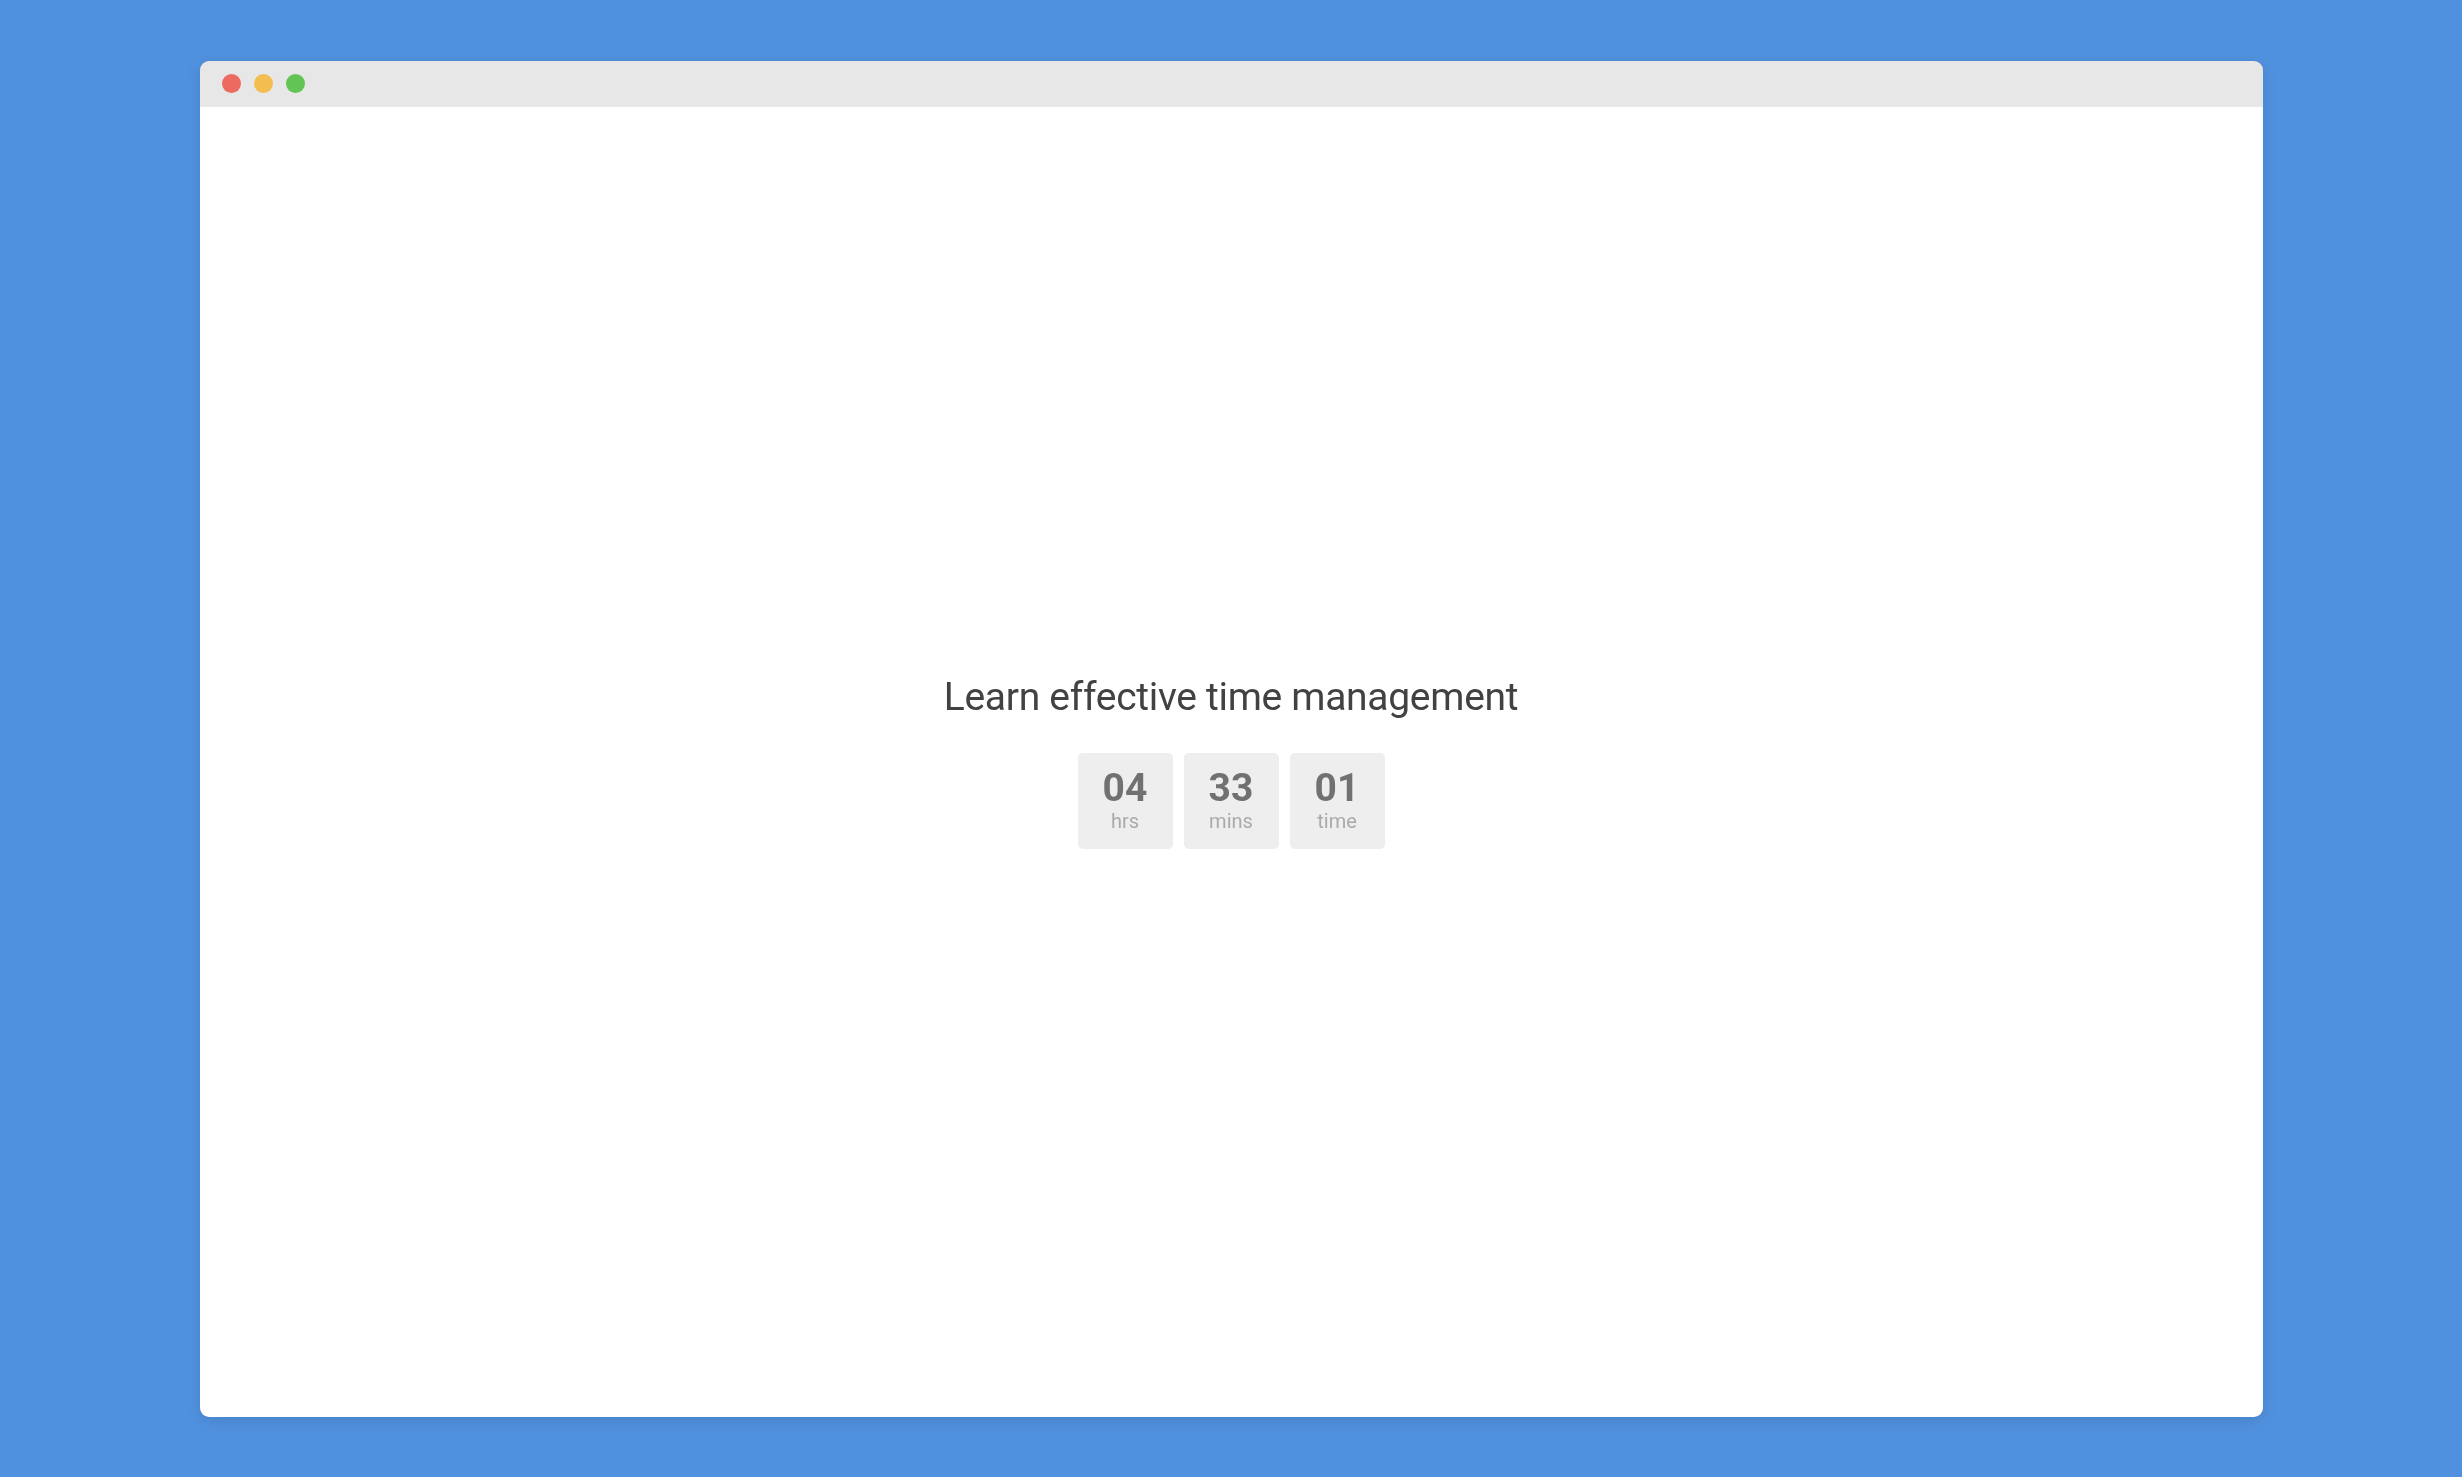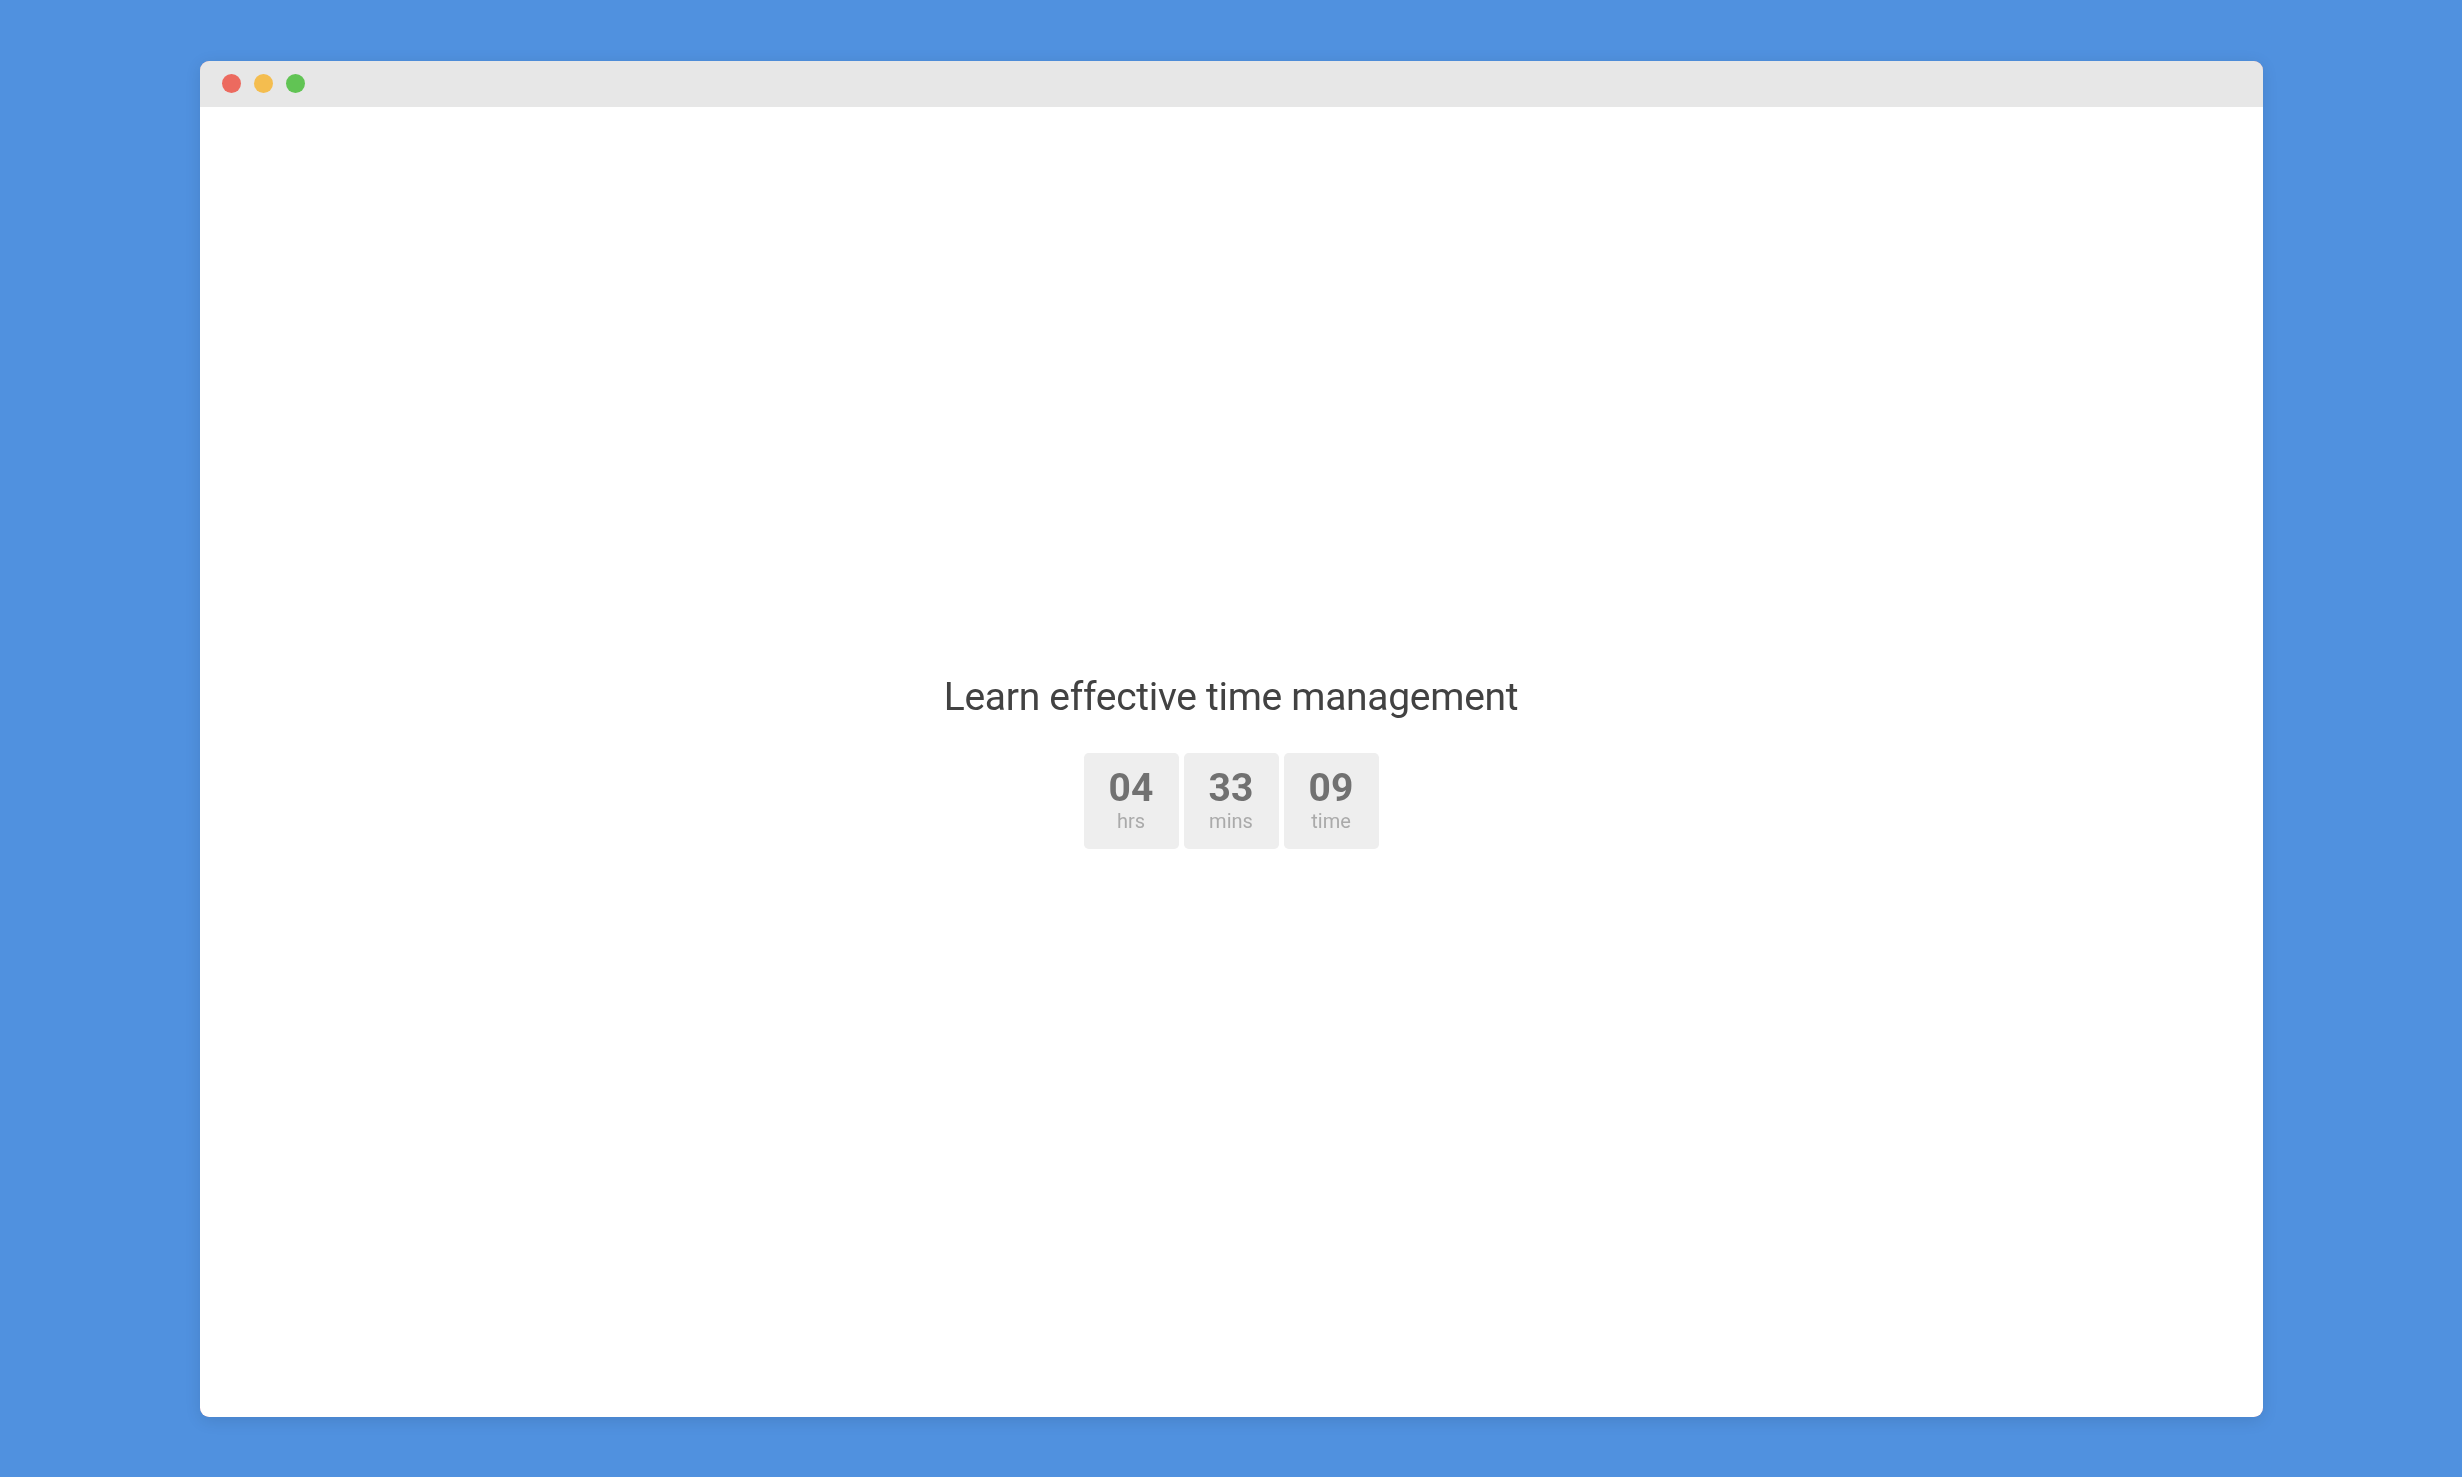--- a/index.html
+++ b/index.html
@@ -68,21 +68,21 @@
     .heading {
       font-size: 39px;
       font-weight: 400;
       color: #424242;
       margin-bottom: 33px;
       letter-spacing: -0.3px;
     }
 
     .countdown {
       display: flex;
-      gap: 5px;
+      gap: 11px;
     }
 
     .countdown-tile {
       background-color: #eeeeee;
       border-radius: 4.7px;
       padding: 14px 20.5px 16px 20.5px;
       display: flex;
       flex-direction: column;
       align-items: center;
       min-width: 95px;
@@ -116,19 +116,19 @@
     <div class="countdown">
       <div class="countdown-tile">
         <div class="countdown-value">04</div>
         <div class="countdown-label">hrs</div>
       </div>
       <div class="countdown-tile">
         <div class="countdown-value">33</div>
         <div class="countdown-label">mins</div>
       </div>
       <div class="countdown-tile">
-        <div class="countdown-value">09</div>
+        <div class="countdown-value">01</div>
         <div class="countdown-label">time</div>
       </div>
     </div>
   </div>
 </div>
 
 
 </body></html>

